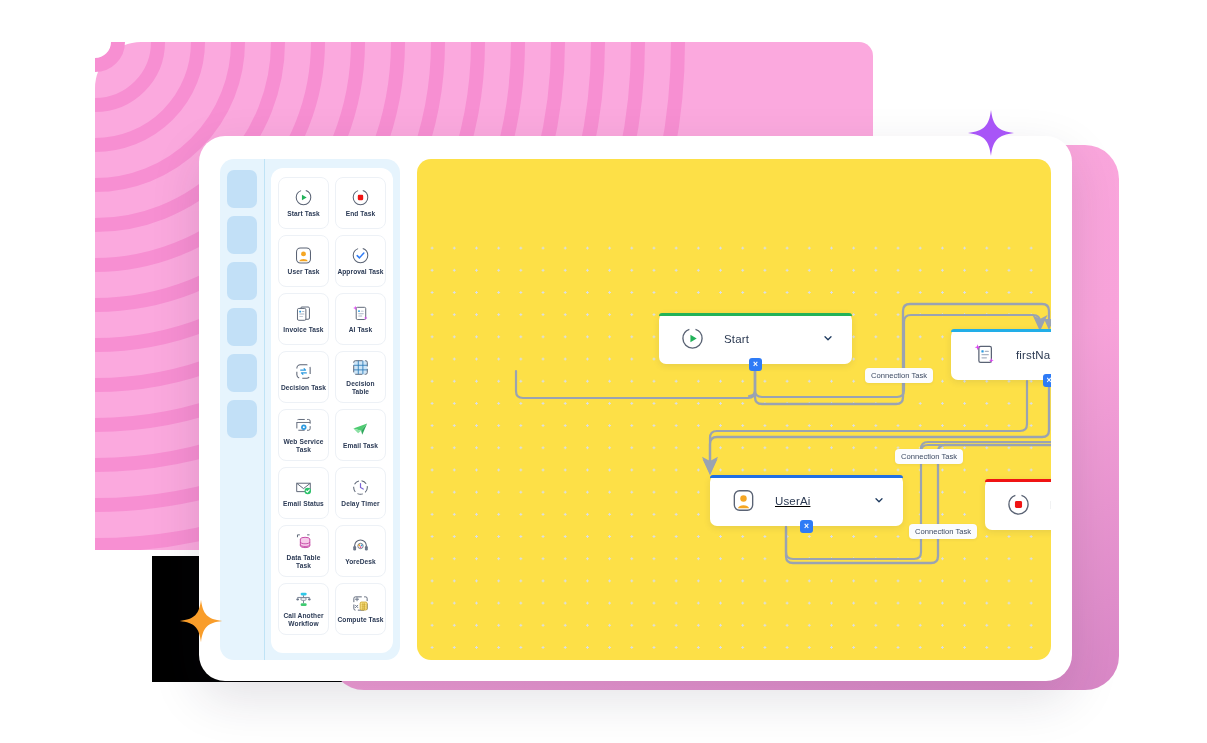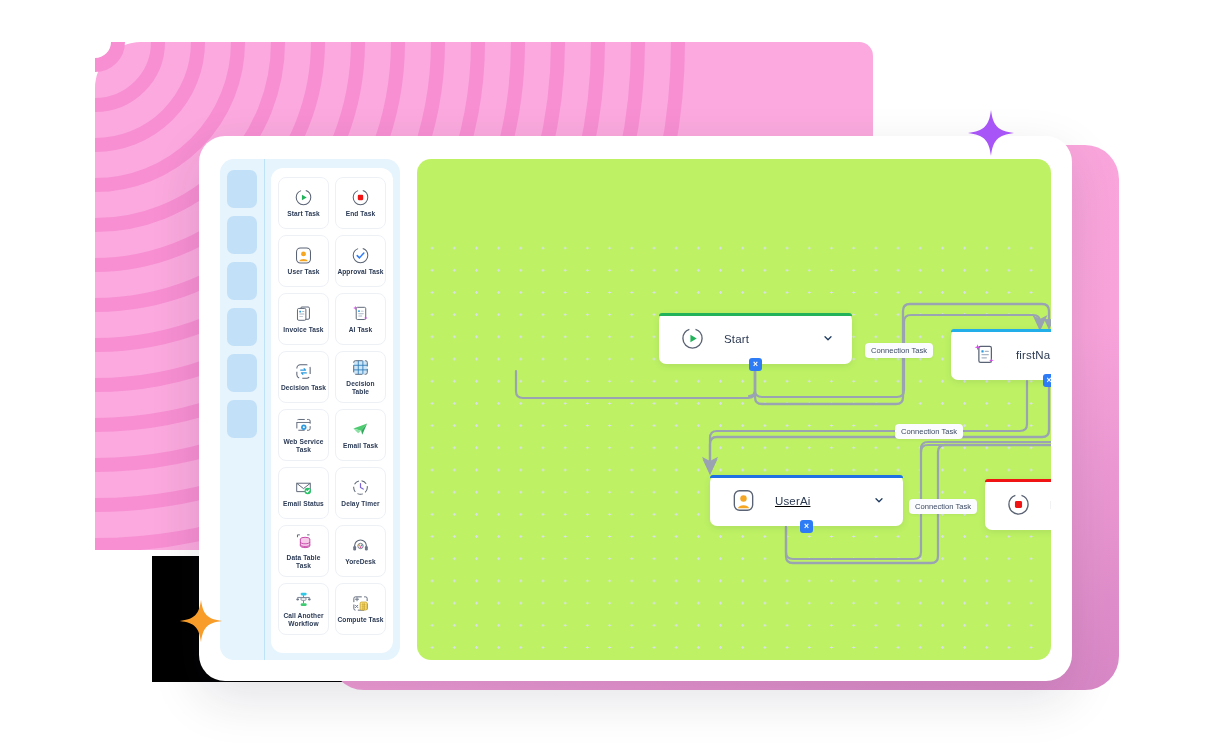--- a/index.html
+++ b/index.html
@@ -76,21 +76,21 @@
   }
   .pal-ico { height:19px; display:flex; align-items:center; justify-content:center; }
   .pal-lbl {
     font-size:6.6px; color:#2B3A55; text-align:center; line-height:1.22;
     letter-spacing:.1px; font-weight:600;
   }
 
   
   .canvas {
     position:absolute; left:218px; top:23px; width:634px; height:501px;
-    background:#bef264; border-radius:14px; overflow:hidden;
+    background:#fde047; border-radius:14px; overflow:hidden;
   }
   .dots {
     position:absolute; left:0; top:75px; width:634px; height:426px;
     background-image: radial-gradient(#D9DEEA 1.1px, transparent 1.2px);
     background-size: 22.2px 22.2px; background-position: 4px 3px;
   }
   .edges { position:absolute; left:0; top:0; width:634px; height:501px; }
 
   
   .node {
@@ -104,20 +104,21 @@
   .node-chev { position:absolute; right:18px; top:50%; transform:translateY(-50%); }
   .node-x {
     position:absolute; width:13px; height:13px; border-radius:3px; background:#2E7BF6;
     display:flex; align-items:center; justify-content:center;
     color:#fff; font-size:8.5px; line-height:1; font-weight:700;
   }
   .edge-lbl {
     position:absolute; background:#FBFCFE; border-radius:4px;
     font-size:7.6px; color:#3C4A63; padding:3px 6px; white-space:nowrap;
     box-shadow:0 1px 3px rgba(40,50,80,.07);
+    margin-top:25px;
   }
 </style>
 </head>
 <body>
 
 <div class="stage">
 
   <div class="pink-l">
     <div class="pink-body"></div>
     <div class="pink-rings">

